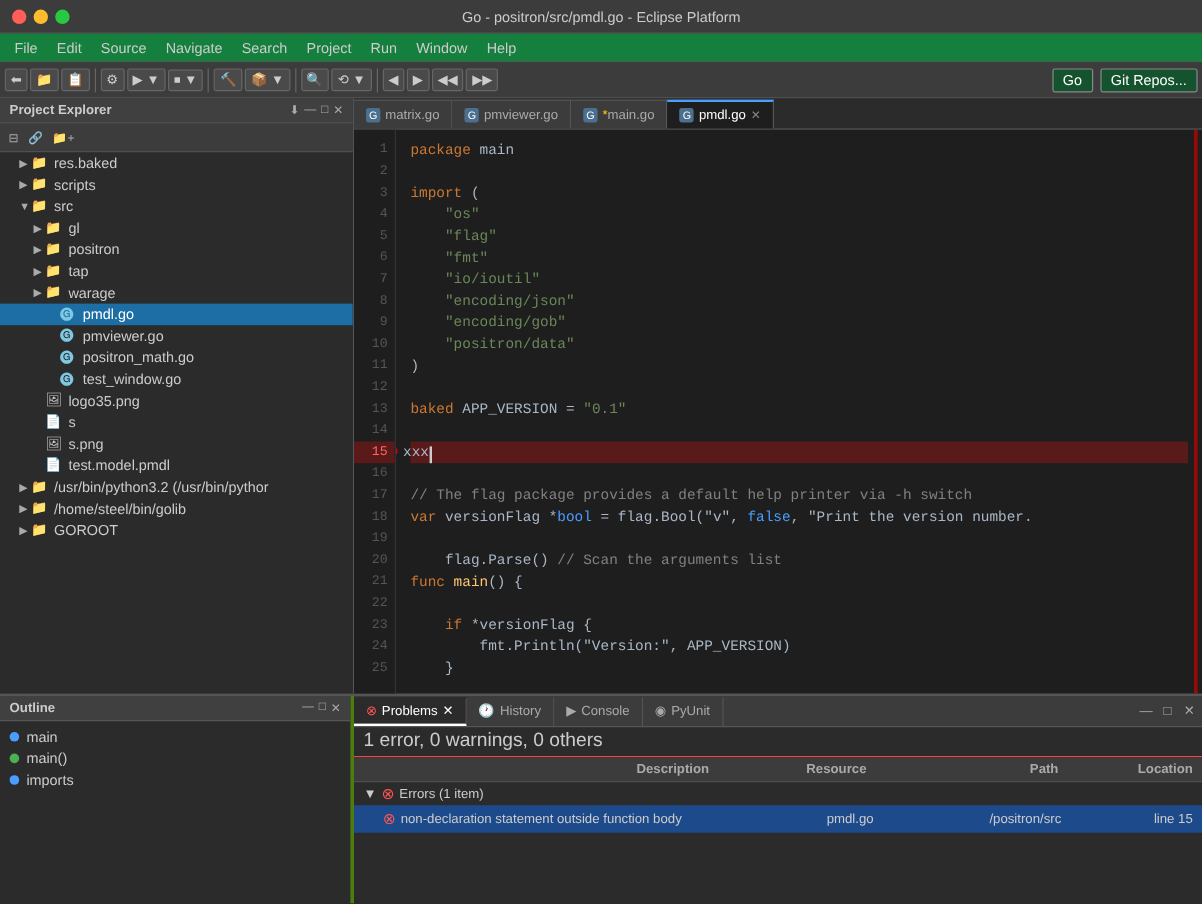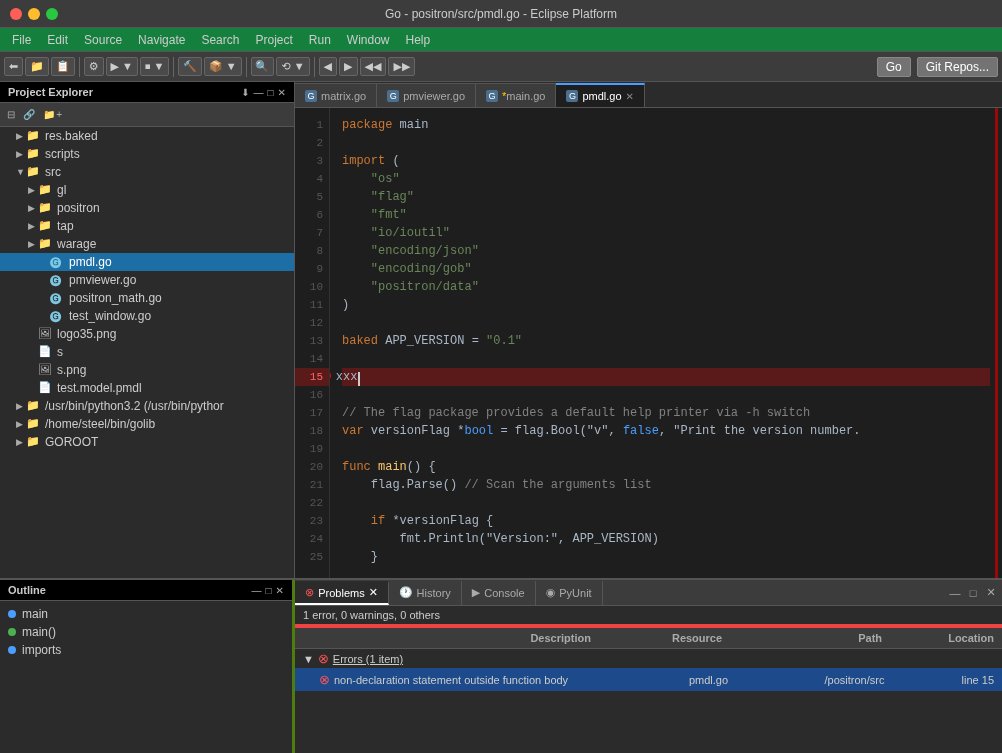--- a/index.html
+++ b/index.html
@@ -15,29 +15,29 @@
     .titlebar-title { color: #ccc; font-size: 12px; position: absolute; left: 50%; transform: translateX(-50%); }
 
     
     .menubar { background: #15803d; height: 24px; display: flex; align-items: center; padding: 0 4px; border-bottom: 1px solid #555; }
     .menubar-item { color: #ccc; font-size: 12px; padding: 2px 8px; cursor: pointer; }
 
     
     .toolbar { background: #3c3c3c; height: 30px; display: flex; align-items: center; padding: 0 4px; border-bottom: 1px solid #555; gap: 2px; }
     .toolbar-btn { color: #ccc; font-size: 11px; padding: 2px 4px; background: #4a4a4a; border: 1px solid #666; border-radius: 2px; cursor: pointer; white-space: nowrap; }
     .toolbar-sep { width: 1px; height: 20px; background: #666; margin: 0 2px; }
-    .toolbar-go { background: #737373; border: 1px solid #888; padding: 2px 8px; border-radius: 2px; cursor: pointer; color: #fff; }
+    .toolbar-go { background: #14532d; border: 1px solid #888; padding: 2px 8px; border-radius: 2px; cursor: pointer; color: #fff; }
 
     
     .main-layout { display: flex; flex-direction: column; height: calc(753px - 82px); }
     .middle-section { display: flex; flex: 1; overflow: hidden; }
 
     
     .left-panel { width: 295px; display: flex; flex-direction: column; border-right: 1px solid #555; }
-    .panel-header { background: #000000; padding: 4px 8px; font-size: 11px; color: #ccc; border-bottom: 1px solid #555; display: flex; align-items: center; justify-content: space-between; gap: 36px; }
+    .panel-header { background: #404040; padding: 4px 8px; font-size: 11px; color: #ccc; border-bottom: 1px solid #555; display: flex; align-items: center; justify-content: space-between; gap: 36px; }
     .panel-title { font-weight: bold; }
     .panel-controls { display: flex; gap: 4px; }
     .panel-ctrl-btn { font-size: 10px; color: #aaa; cursor: pointer; }
 
     
     .project-explorer { flex: 1; background: #2b2b2b; overflow-y: auto; overflow-x: hidden; }
     .tree-item { display: flex; align-items: center; padding: 2px 4px; cursor: pointer; white-space: nowrap; font-size: 12px; color: #ccc; }
     .tree-item.selected { background: #1c6ea4; color: #fff; }
     .tree-arrow { display: inline-block; font-size: 9px; width: 10px; color: #aaa; }
     .tree-icon { display: inline-block; width: 16px; height: 14px; margin-right: 3px; font-size: 11px; }
@@ -89,21 +89,21 @@
     .col-resource { flex: 1.2; }
     .col-path { flex: 1.5; }
     .col-location { flex: 1; }
     .table-row { display: flex; align-items: center; padding: 2px 0; cursor: pointer; }
     .table-row.selected { background: #1c6ea4; }
     .table-row.error-row { background: #3a1a1a; }
     .table-row.error-row.selected { background: #1c4a8a; }
     .table-cell { font-size: 11px; color: #ccc; padding: 2px 8px; overflow: hidden; text-overflow: ellipsis; white-space: nowrap; }
     .error-group { display: flex; align-items: center; padding: 2px 8px; font-size: 11px; color: #ccc; background: #2b2b2b; cursor: pointer; }
     .error-group-icon { color: #ff5555; margin-right: 4px; font-size: 13px; }
-    .error-group-label { color: #ccc; text-decoration: underline; }
+    .error-group-label { color: #ccc; }
 
     
     ::-webkit-scrollbar { width: 6px; height: 6px; }
     ::-webkit-scrollbar-track { background: #2b2b2b; }
     ::-webkit-scrollbar-thumb { background: #555; border-radius: 3px; }
 
     .panel-toolbar { background: #3c3c3c; height: 24px; display: flex; align-items: center; padding: 0 4px; border-bottom: 1px solid #555; gap: 2px; }
     .panel-toolbar-btn { color: #aaa; font-size: 10px; padding: 1px 3px; cursor: pointer; }
 
     .tab-icon { width: 12px; height: 12px; display: inline-block; border-radius: 2px; font-size: 9px; background: #4a8f4a; color: white; text-align: center; line-height: 12px; }
@@ -362,22 +362,22 @@
           <div class="code-line"><span class="kw">baked</span><span class="plain"> APP_VERSION = </span><span class="str">"0.1"</span></div>
           <div class="code-line"> </div>
           <div class="code-line error-highlight" style="display:flex;align-items:flex-end">
             <span style="color:#ff0000;font-size:13px;margin-right:4px;margin-left:-18px">⊗</span>
             <span class="plain">xxx</span><span style="background:#ccc;width:2px;height:14px;display:inline-block;vertical-align:middle;margin-left:1px"></span>
           </div>
           <div class="code-line"> </div>
           <div class="code-line"><span class="cmt">// The flag package provides a default help printer via -h switch</span></div>
           <div class="code-line"><span class="kw">var</span><span class="plain"> versionFlag *</span><span class="type">bool</span><span class="plain"> = flag.Bool("v", </span><span class="kw-blue">false</span><span class="plain">, "Print the version number.</span></div>
           <div class="code-line"> </div>
+          <div class="code-line"><span class="plain">    flag.Parse() </span><span class="cmt">// Scan the arguments list</span></div>
           <div class="code-line"><span class="kw">func</span><span class="plain"> </span><span class="fn">main</span><span class="plain">() {</span></div>
-          <div class="code-line"><span class="plain">    flag.Parse() </span><span class="cmt">// Scan the arguments list</span></div>
           <div class="code-line"> </div>
           <div class="code-line"><span class="plain">    </span><span class="kw">if</span><span class="plain"> *versionFlag {</span></div>
           <div class="code-line"><span class="plain">        fmt.Println("Version:", APP_VERSION)</span></div>
           <div class="code-line"><span class="plain">    }</span></div>
         </div>
       </div>
     </div>
 
   </div>
 
@@ -428,21 +428,21 @@
           <span>◉</span>
           <span>PyUnit</span>
         </div>
         <div class="bottom-controls">
           <span class="ctrl-btn">—</span>
           <span class="ctrl-btn">□</span>
           <span class="ctrl-btn">✕</span>
         </div>
       </div>
 
-      <div style="padding: 3px 8px; font-size:11px; color:#ccc; border-bottom:4px solid #ef4444">
+      <div style="padding: 3px 8px; font-size:16px; color:#ccc; border-bottom:1px solid #ef4444">
         <span>1 error, 0 warnings, 0 others</span>
       </div>
 
       <div class="problems-table">
         <div class="table-header">
           <div class="table-header-cell col-desc">
             <span>Description</span>
           </div>
           <div class="table-header-cell col-resource">
             <span>Resource</span>

